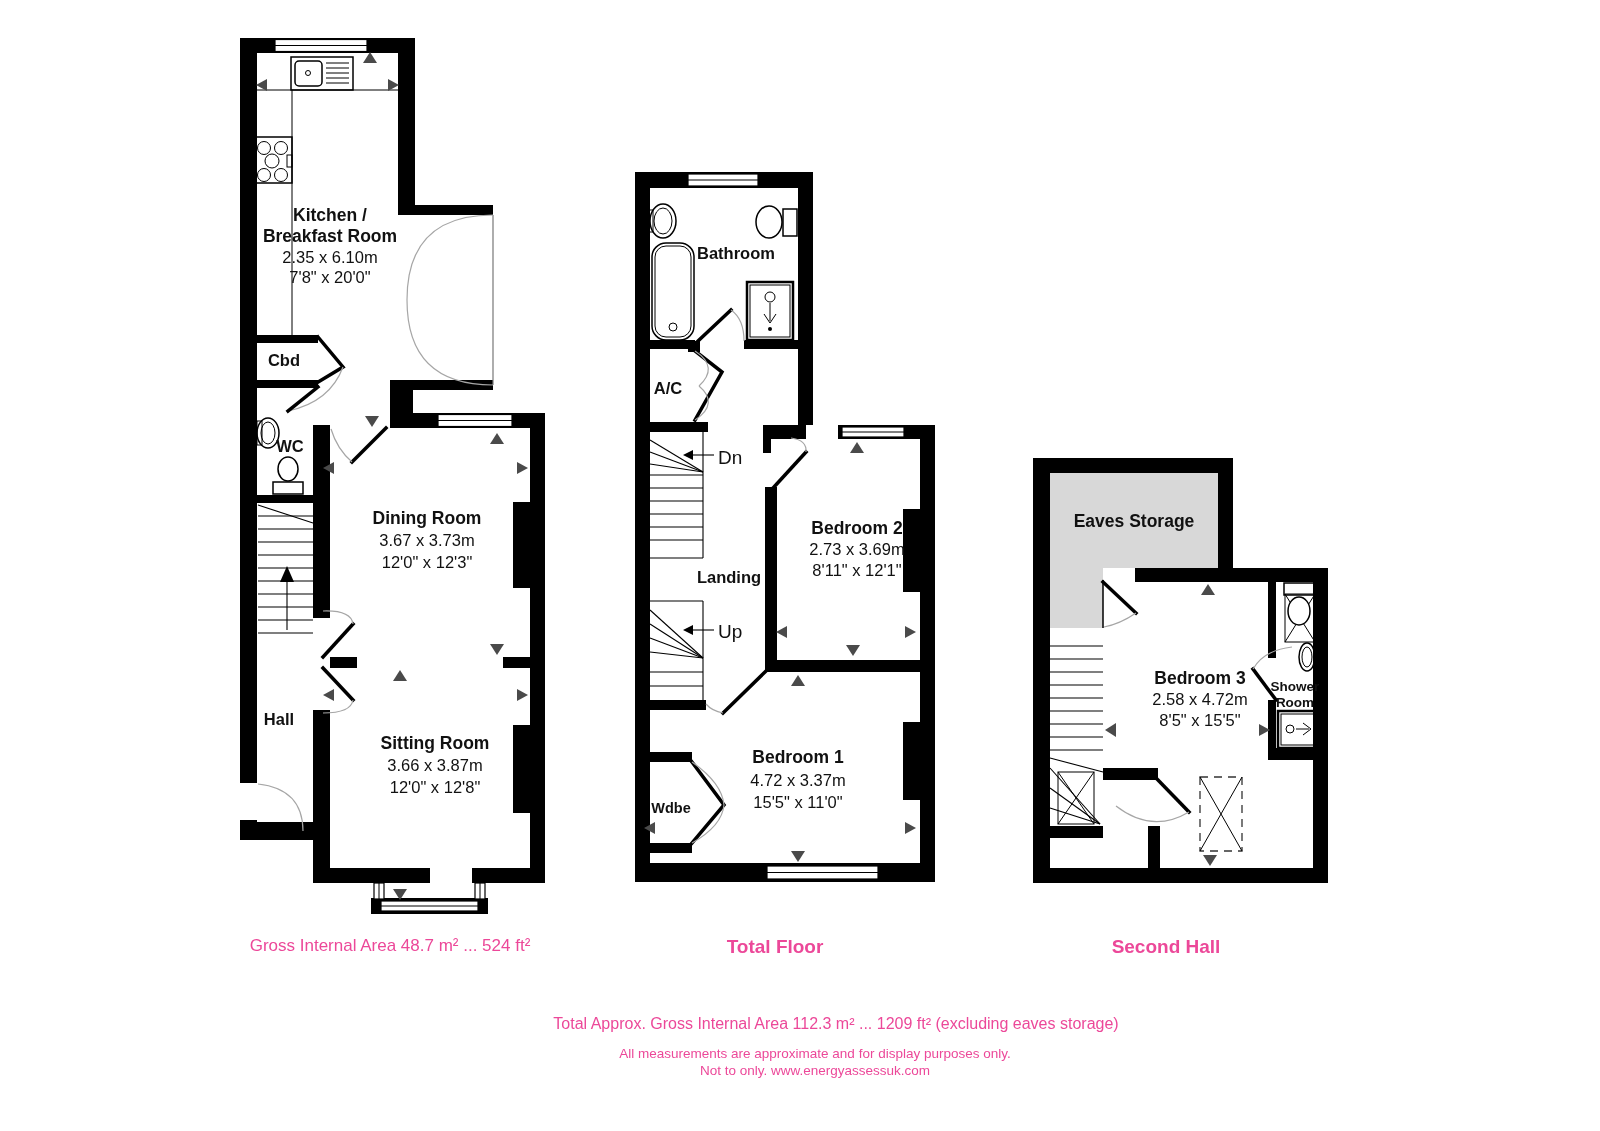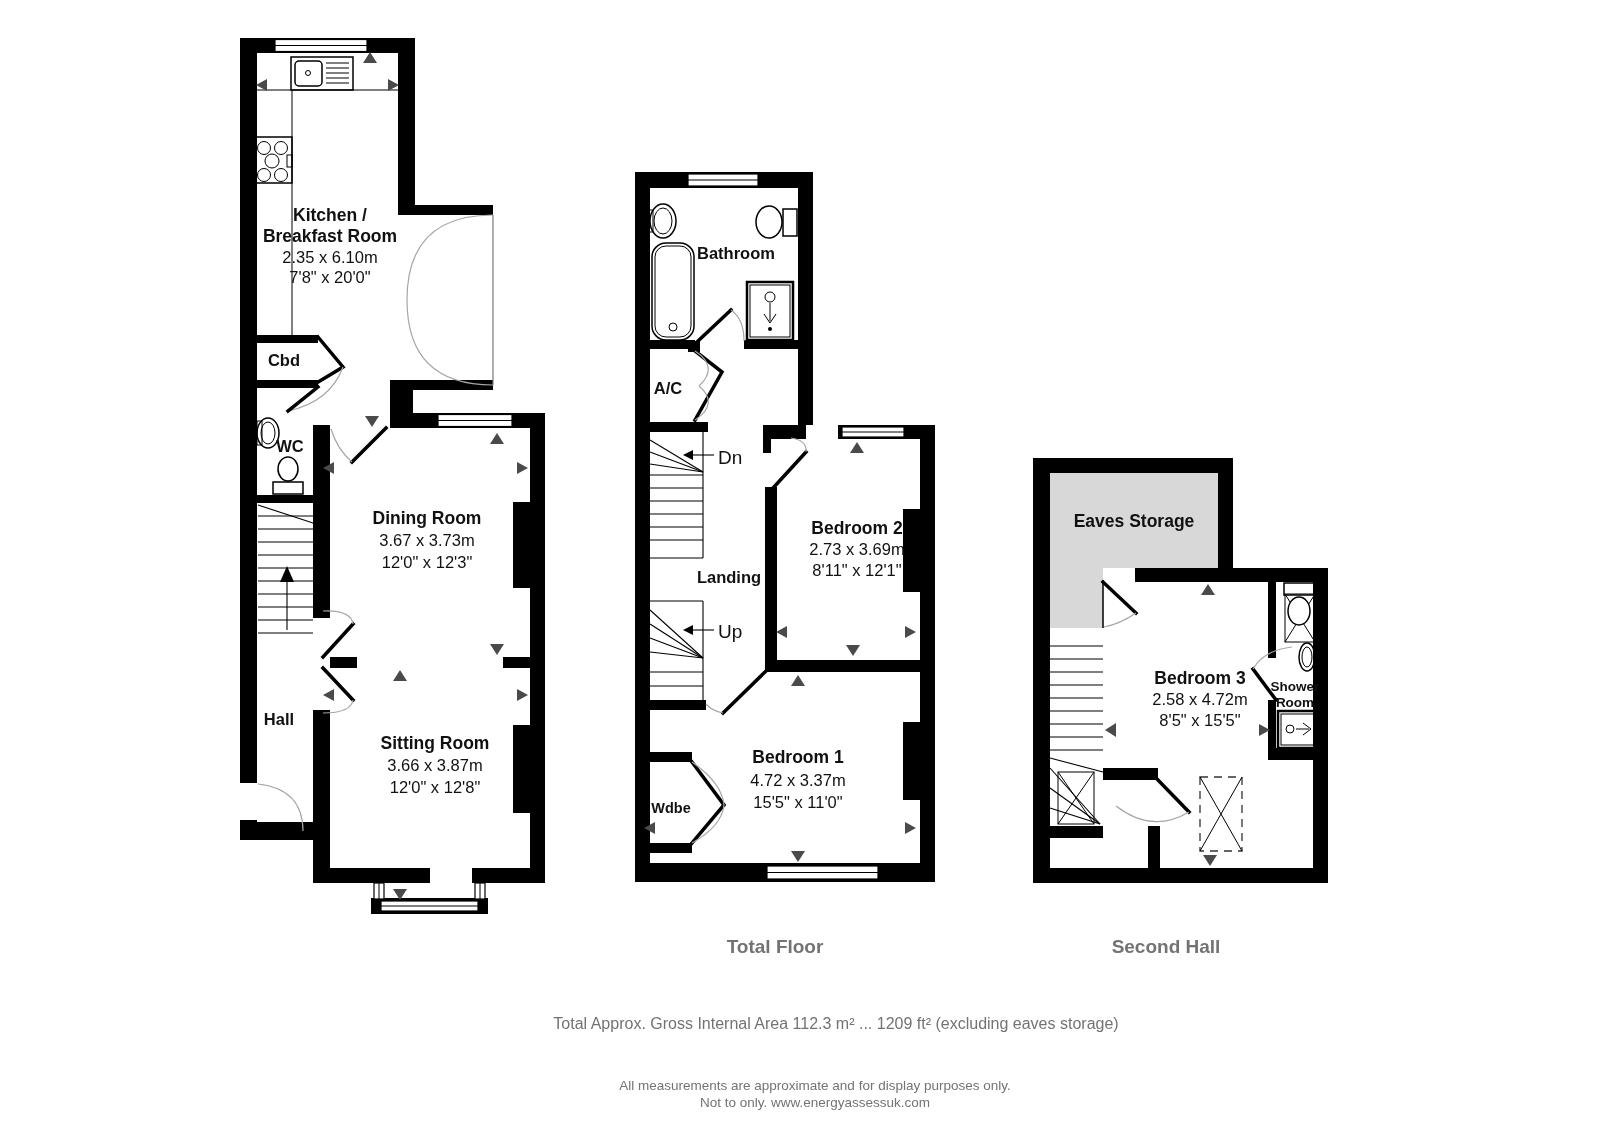--- a/index.html
+++ b/index.html
@@ -1,17 +1,17 @@
 <!DOCTYPE html>
 <html><head>
 <meta charset="utf-8">
 <style>
   html,body{margin:0;padding:0;background:#fff;}
   .page{position:relative;width:1600px;height:1131px;background:#ffffff;overflow:hidden;
-        font-family:"Liberation Sans",sans-serif;color:#737373;}
+        font-family:"Liberation Sans",sans-serif;color:#ec4899;}
   svg{position:absolute;overflow:visible;}
   svg text{fill:#111;font-family:"Liberation Sans",sans-serif;}
   .room-name{font-size:17.5px;font-weight:bold;text-anchor:middle;}
   .room-dim{font-size:16.5px;text-anchor:middle;}
   .small-label{font-size:16.5px;font-weight:bold;text-anchor:middle;}
   .tiny-label{font-size:14.5px;font-weight:bold;text-anchor:middle;}
   .shower-label{font-size:13.5px;font-weight:bold;text-anchor:middle;}
   .stair-label{font-size:19px;font-weight:normal;text-anchor:start;}
   .wall{fill:#000;}
   .win{fill:#fff;stroke:#000;stroke-width:1.2;}
@@ -380,27 +380,28 @@
       <text class="room-name" x="1134" y="527">Eaves Storage</text>
       <text class="room-name" x="1200" y="684">Bedroom 3</text>
       <text class="room-dim" x="1200" y="705">2.58 x 4.72m</text>
       <text class="room-dim" x="1200" y="726">8'5" x 15'5"</text>
       <text class="shower-label" x="1295" y="691">Shower</text>
       <text class="shower-label" x="1295" y="707">Room</text>
     </g>
   </svg>
 
   <div class="caption" style="left:190px;top:935px;">
+    <div class="a">Gross Internal Area 48.7 m² ... 524 ft²</div>
   </div>
   <div class="caption" style="left:575px;top:935px;">
     <div class="t">Total Floor</div>
   </div>
   <div class="caption" style="left:966px;top:935px;">
     <div class="t">Second Hall</div>
   </div>
 
   <div class="footer-total" style="left:436px;top:1015px;">Total Approx. Gross Internal Area 112.3 m² ... 1209 ft² (excluding eaves storage)</div>
-  <div class="footer-small" style="left:415px;top:1045px;margin-top:32px;">
+  <div class="footer-small" style="left:415px;top:1045px;">
     <div>All measurements are approximate and for display purposes only.</div>
     <div>Not to only. www.energyassessuk.com</div>
   </div>
 
 </div>
 
 </body></html>

